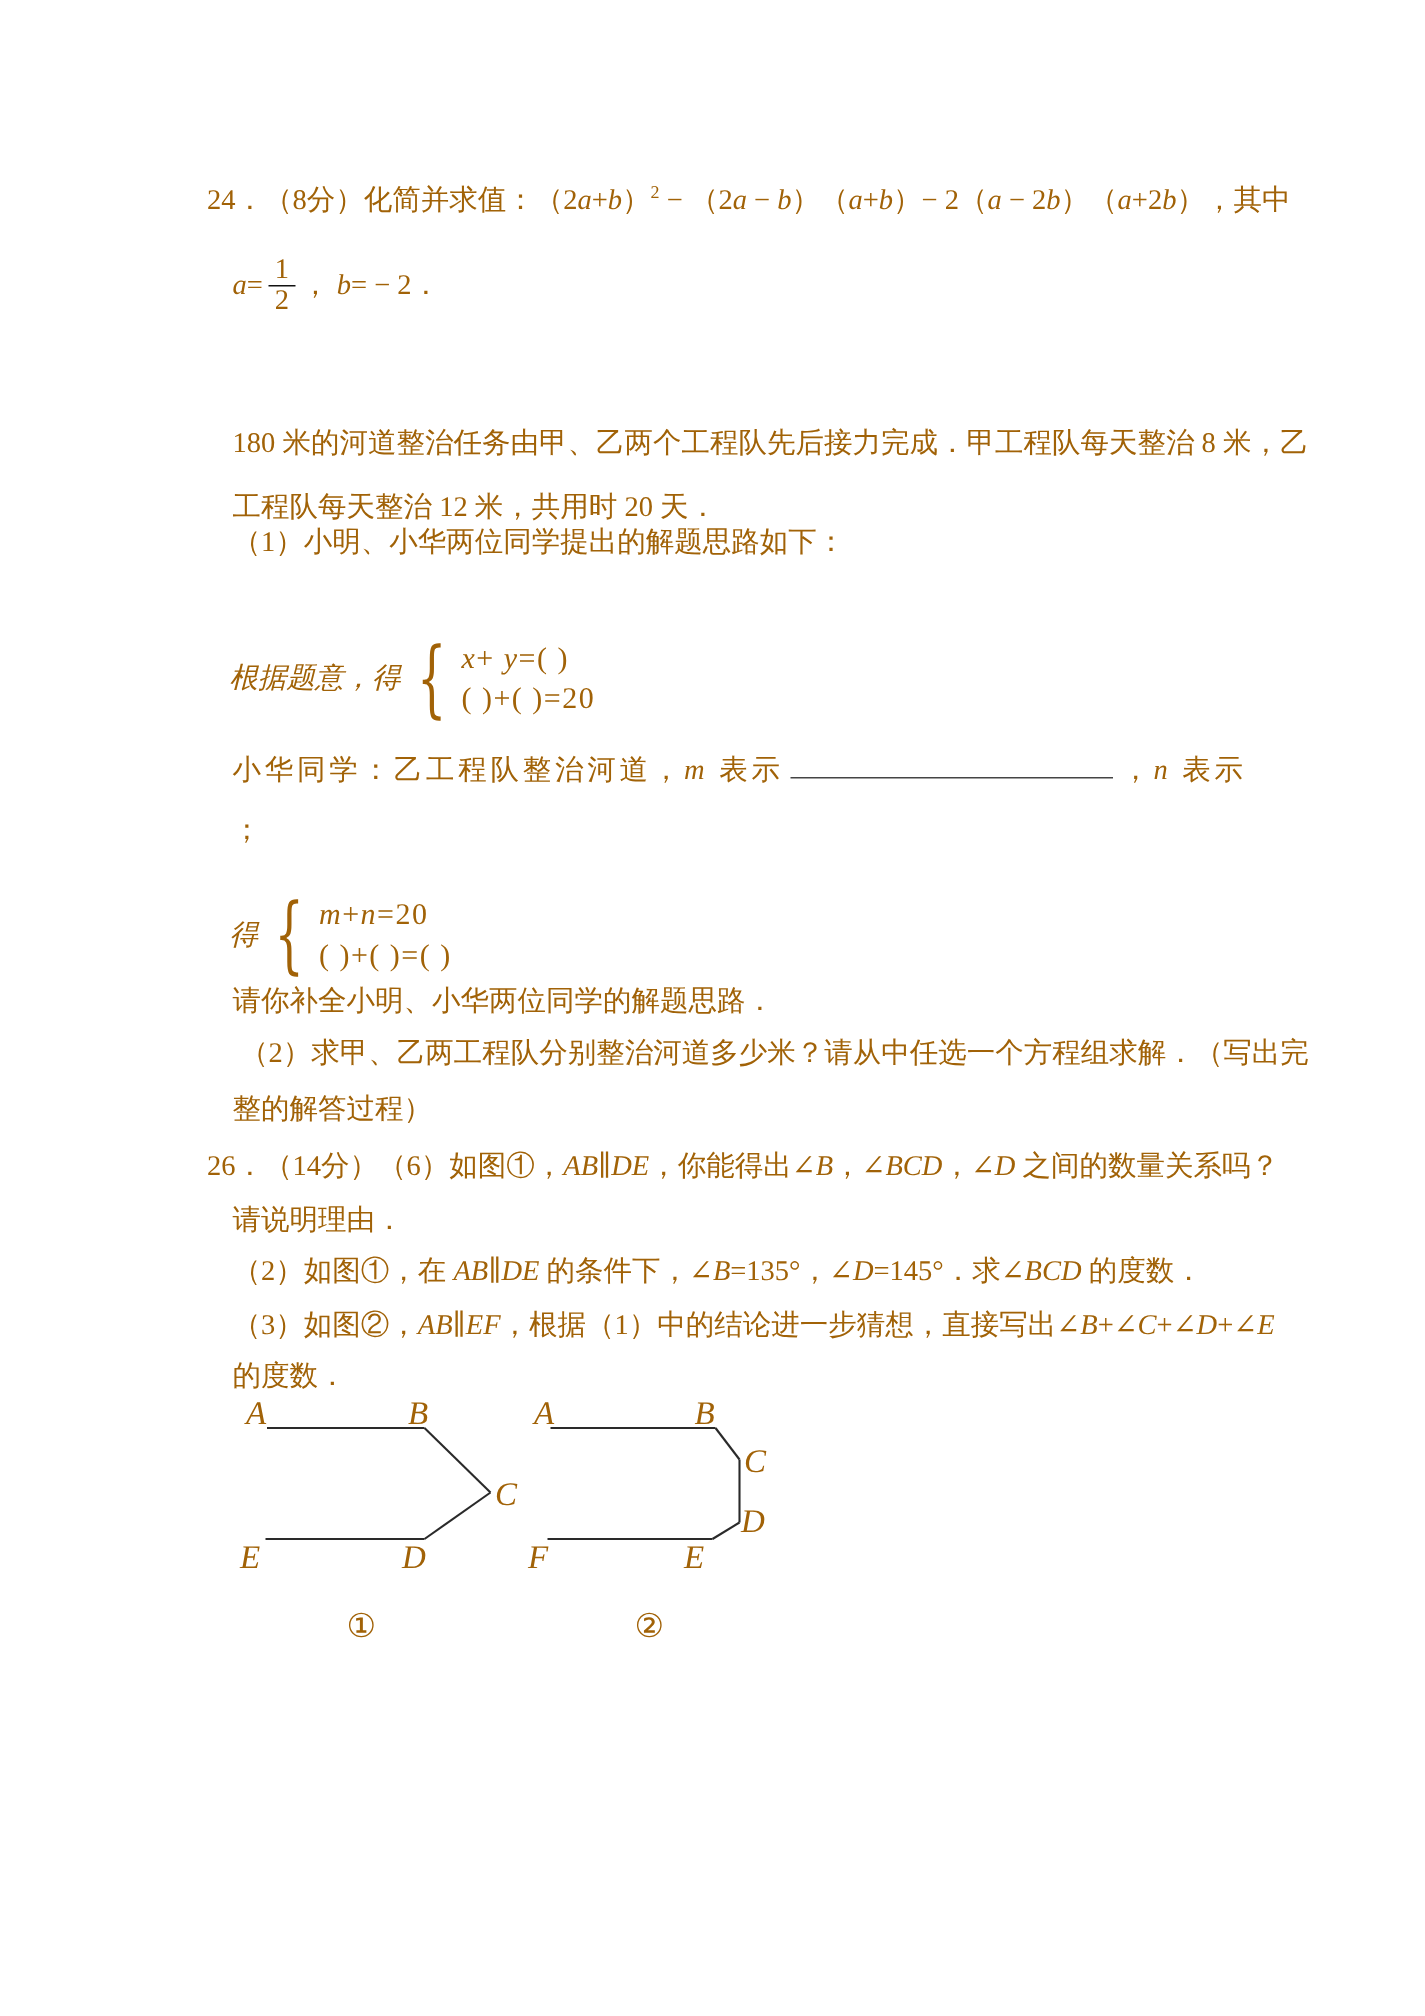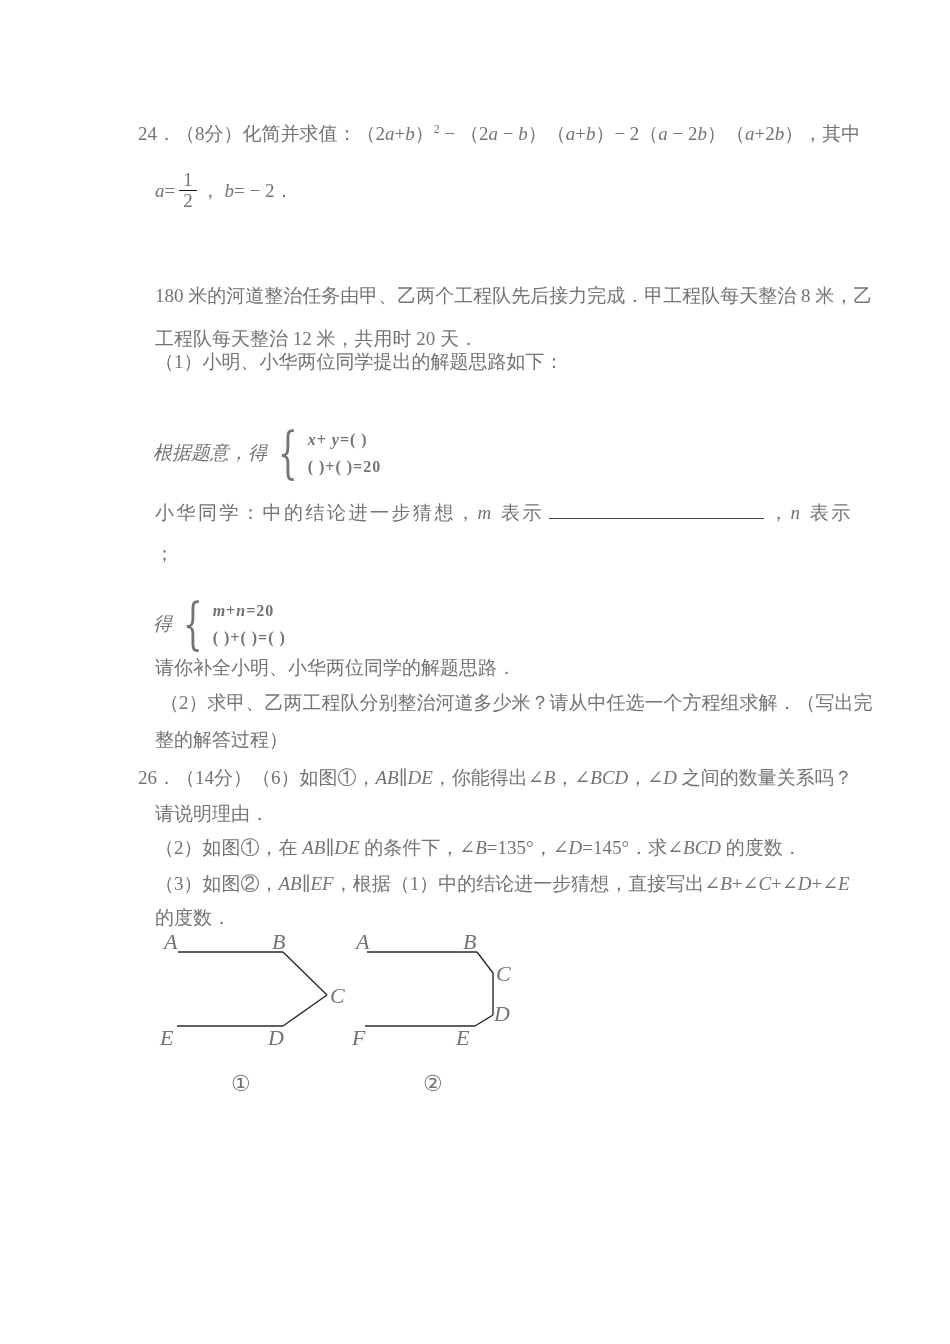--- a/index.html
+++ b/index.html
@@ -1,42 +1,42 @@
 <!DOCTYPE html>
 <html><head>
 <meta charset="utf-8">
 <style>
   html, body { margin: 0; padding: 0; background: #ffffff; }
   .page {
     position: relative;
     width: 950px;
     height: 1344px;
     background: #ffffff;
-    color: #737373;
+    color: #a16207;
     font-family: "Liberation Serif", "DejaVu Serif", serif;
     font-size: 19px;
     overflow: hidden;
   }
   .line { position: absolute; white-space: nowrap; line-height: 26px; }
   .it { font-style: italic; }
   .sup { font-size: 12px; vertical-align: super; line-height: 0; }
   
   .values { display: flex; align-items: center; }
   .frac { display: inline-flex; flex-direction: column; align-items: center; margin: 0 4px; line-height: 20px; }
   .frac .num { border-bottom: 1px solid #111; padding: 0 4px; }
   
   .system { display: flex; align-items: center; }
   .sys-label { margin-right: 3px; font-style: italic; }
   .brace {
     font-size: 56px; line-height: 1; font-weight: 400;
     transform: scaleX(0.55); transform-origin: center;
     font-family: "DejaVu Serif", serif;
   }
   .eqs { display: inline-flex; flex-direction: column; margin-left: 2px; }
-  .eq { font-size: 16px; line-height: 27px; letter-spacing: 1px; font-weight: bold; }
+  .eq { font-size: 20px; line-height: 27px; letter-spacing: 1px; }
   
   .blank {
     display: inline-block; width: 215px; height: 19px;
     border-bottom: 1.5px solid #444; margin: 0 5px;
   }
   .spaced { letter-spacing: 2.5px; }
   
   .figs { position: absolute; left: 150px; top: 928px; }
   .fig-label {
     position: absolute; font-style: italic; font-size: 22px;
@@ -67,21 +67,21 @@
   <div class="line system" style="left:153px; top:424px; height:58px;">
     <span class="sys-label">根据题意，得</span>
     <span class="brace">{</span>
     <span class="eqs">
       <span class="eq"><span class="it">x</span><span>+ </span><span class="it">y</span><span>=( )</span></span>
       <span class="eq"><span>( )+( )=20</span></span>
     </span>
   </div>
 
   <div class="line" style="left:155px; top:499px;">
-    <span class="spaced"><span>小华同学：中的结论进一步猜想，</span><span class="it">m</span><span> 表示</span></span><span class="blank"></span><span class="spaced"><span>，</span><span class="it">n</span><span> 表示</span></span>
+    <span class="spaced"><span>小华同学：乙工程队整治河道，</span><span class="it">m</span><span> 表示</span></span><span class="blank"></span><span class="spaced"><span>，</span><span class="it">n</span><span> 表示</span></span>
   </div>
   <div class="line" style="left:155px; top:541px;">；</div>
 
   <div class="line system" style="left:153px; top:594px; height:60px;">
     <span class="sys-label">得</span>
     <span class="brace">{</span>
     <span class="eqs">
       <span class="eq"><span class="it">m</span><span>+</span><span class="it">n</span><span>=20</span></span>
       <span class="eq"><span>( )+( )=( )</span></span>
     </span>

